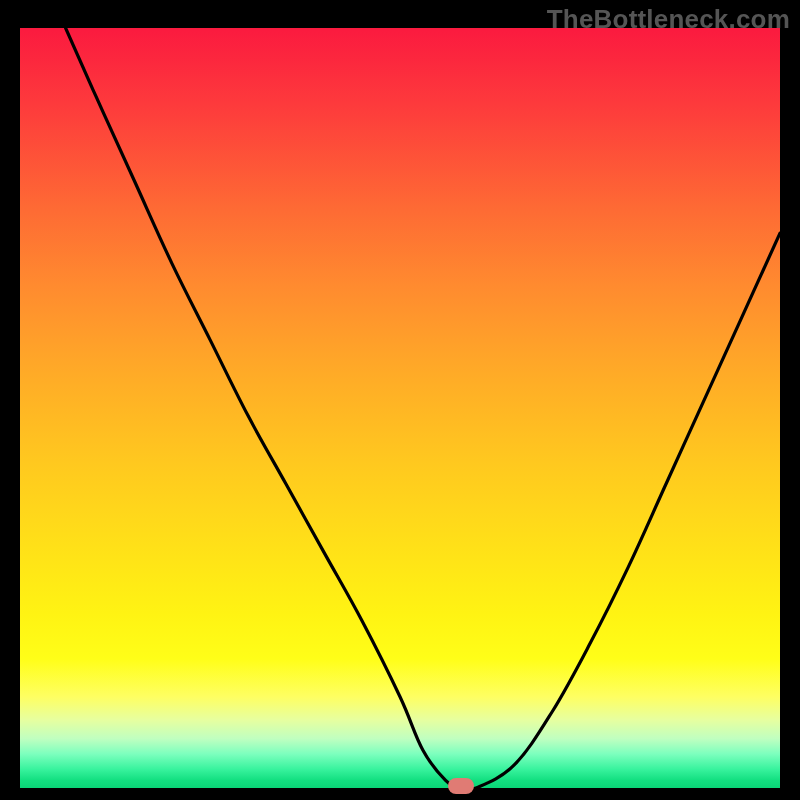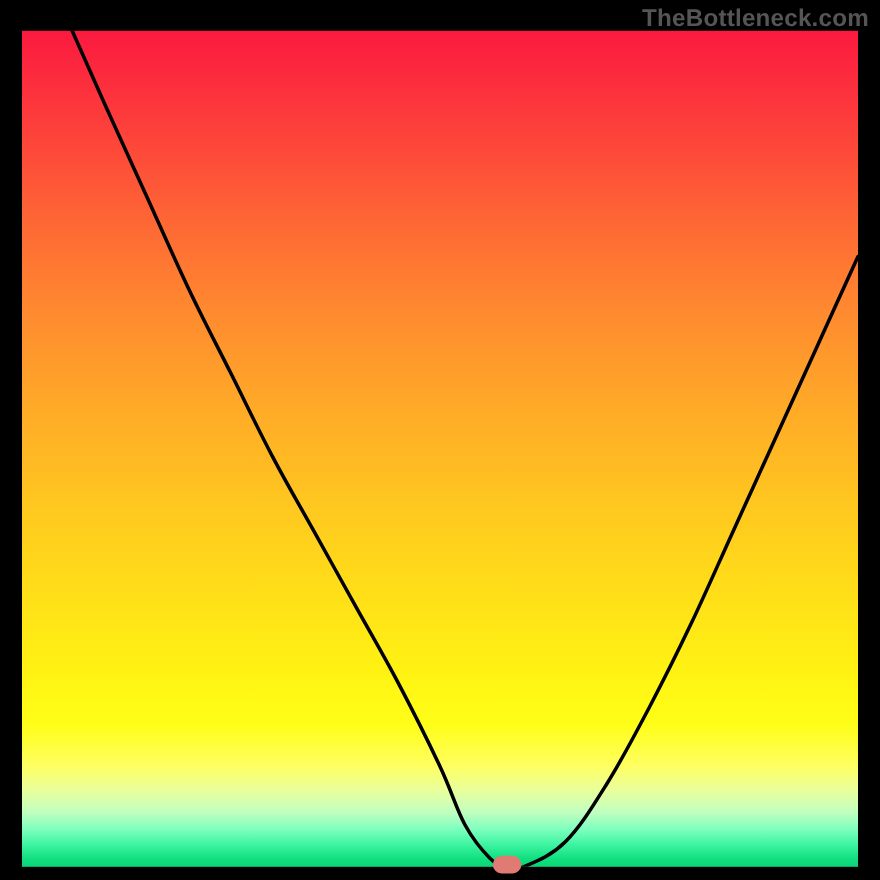--- a/index.html
+++ b/index.html
@@ -15,21 +15,21 @@
     position: relative;
     width: 800px;
     height: 800px;
     background: #000;
   }
   .watermark {
     position: absolute;
     top: 4px;
     right: 10px;
     color: #555;
-    font-size: 22px;
+    font-size: 26px;
     font-weight: 600;
     letter-spacing: 0.2px;
     z-index: 5;
   }
   .plot-outer {
     position: absolute;
     left: 20px;
     top: 28px;
     width: 760px;
     height: 760px;

